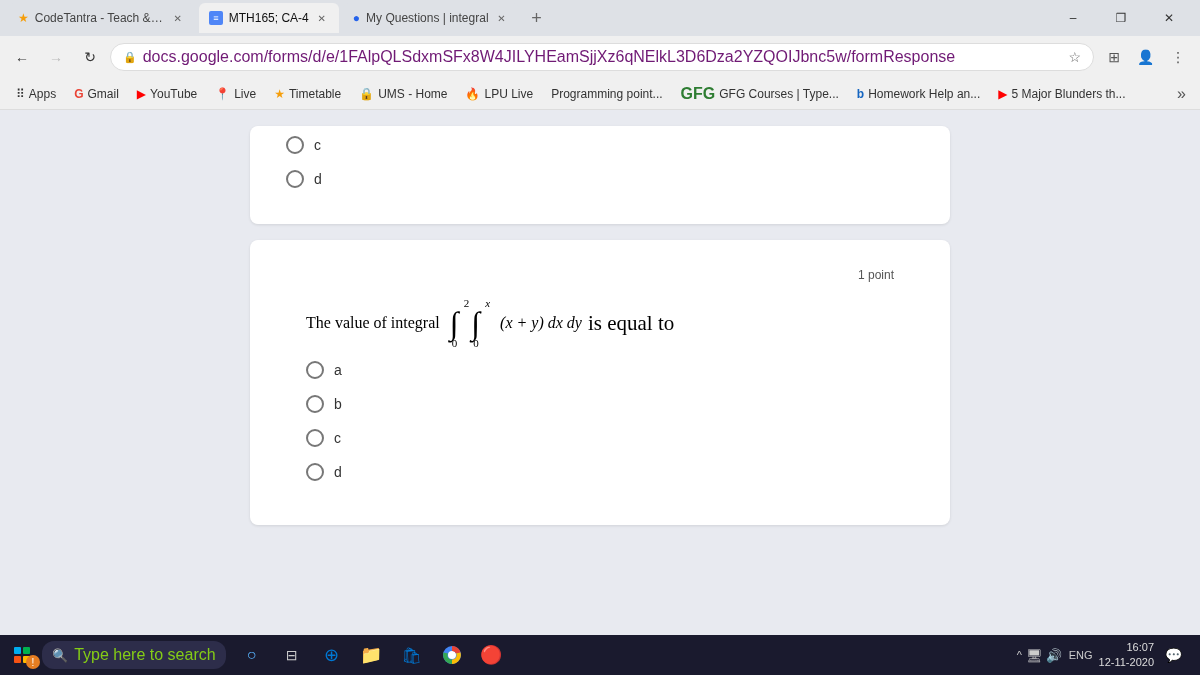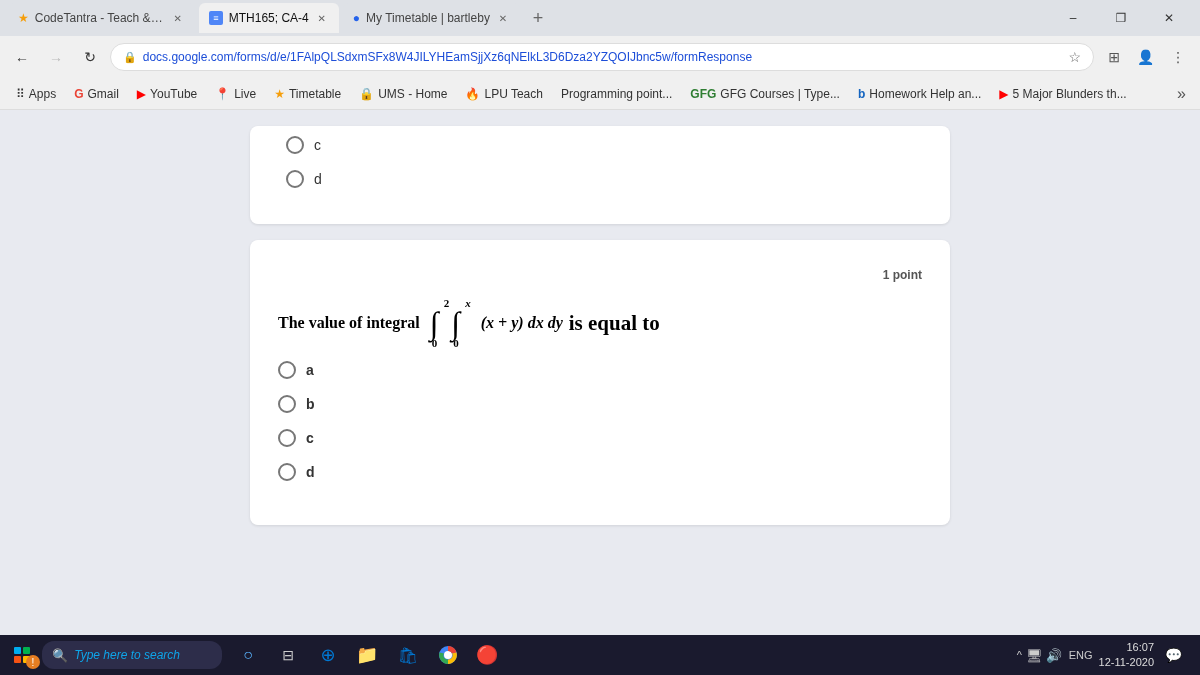--- a/index.html
+++ b/index.html
@@ -85,21 +85,21 @@
       border-radius: 14px;
       border: 1px solid #ddd;
       display: flex;
       align-items: center;
       padding: 0 12px;
       font-size: 12px;
       color: #333;
       gap: 6px;
     }
     .url-lock { color: #555; font-size: 11px; }
-    .url-text { flex: 1; font-size: 12px; color: #1d4ed8; }
+    .url-text { flex: 1; font-size: 16px; color: #701a75; }
     .url-star { color: #666; font-size: 14px; cursor: pointer; }
     .url-bar-actions {
       display: flex; gap: 4px; align-items: center;
     }
     .url-action-btn {
       width: 28px; height: 28px;
       display: flex; align-items: center; justify-content: center;
       border-radius: 50%; cursor: pointer; color: #555; font-size: 14px;
     }
 
@@ -141,24 +141,23 @@
       flex-direction: column;
       align-items: center;
       padding: 16px 0 0 0;
     }
 
     
     .question-card {
       background: white;
       border-radius: 8px;
       width: 700px;
-      padding: 28px 28px;
+      padding: 28px 56px;
       margin-bottom: 16px;
       box-shadow: 0 1px 3px rgba(0,0,0,0.1);
-      font-weight: bold;
     }
 
     .point-label {
       text-align: right;
       font-size: 12px;
       color: #555;
       margin-bottom: 16px;
     }
 
     .math-block {
@@ -236,21 +235,21 @@
     .taskbar-search {
       display: flex; align-items: center;
       background: #2d2d4a;
       border-radius: 12px;
       height: 28px;
       padding: 0 10px;
       gap: 6px;
       margin-right: 6px;
       min-width: 180px;
     }
-    .taskbar-search-text { font-size: 12px; color: #0ea5e9; font-style: italic; }
+    .taskbar-search-text { font-size: 16px; color: #84cc16; }
     .taskbar-center {
       display: flex;
       gap: 4px;
       align-items: center;
     }
     .taskbar-icon {
       width: 36px; height: 36px;
       display: flex; align-items: center; justify-content: center;
       cursor: pointer; border-radius: 4px; font-size: 18px;
     }
@@ -310,21 +309,21 @@
   </div>
 
   <div class="tab active">
     <span style="background:#4f86f7;width:14px;height:14px;display:inline-flex;align-items:center;justify-content:center;color:white;font-size:9px;border-radius:2px;">≡</span>
     <span>MTH165; CA-4</span>
     <span class="tab-close">✕</span>
   </div>
 
   <div class="tab">
     <span style="color:#2563eb;font-size:12px;">●</span>
-    <span style="max-width:130px;overflow:hidden;text-overflow:ellipsis;white-space:nowrap;">My Timetable | bartleby</span>
+    <span style="max-width:130px;overflow:hidden;text-overflow:ellipsis;white-space:nowrap;">My Questions | integral</span>
     <span class="tab-close">✕</span>
   </div>
 
   <div class="new-tab-btn">+</div>
 
   <div class="title-bar-controls">
     <div class="title-btn">–</div>
     <div class="title-btn">❐</div>
     <div class="title-btn close">✕</div>
   </div>
@@ -368,27 +367,27 @@
   <div class="bookmark-item">
     <span class="bookmark-icon" style="color:#f59e0b;">★</span>
     <span>Timetable</span>
   </div>
   <div class="bookmark-item">
     <span class="bookmark-icon">🔒</span>
     <span>UMS - Home</span>
   </div>
   <div class="bookmark-item">
     <span class="bookmark-icon">🔥</span>
-    <span>LPU Teach</span>
+    <span>LPU Live</span>
   </div>
   <div class="bookmark-item">
     <span>Programming point...</span>
   </div>
   <div class="bookmark-item">
-    <span class="bookmark-icon" style="color:#2e7d32;font-weight:bold;font-size:12px;">GFG</span>
+    <span class="bookmark-icon" style="color:#2e7d32;font-weight:bold;font-size:16px;">GFG</span>
     <span>GFG Courses | Type...</span>
   </div>
   <div class="bookmark-item">
     <span class="bookmark-icon" style="color:#1565c0;font-weight:bold;">b</span>
     <span>Homework Help an...</span>
   </div>
   <div class="bookmark-item">
     <span class="bookmark-icon" style="color:#ff0000;">▶</span>
     <span>5 Major Blunders th...</span>
   </div>

